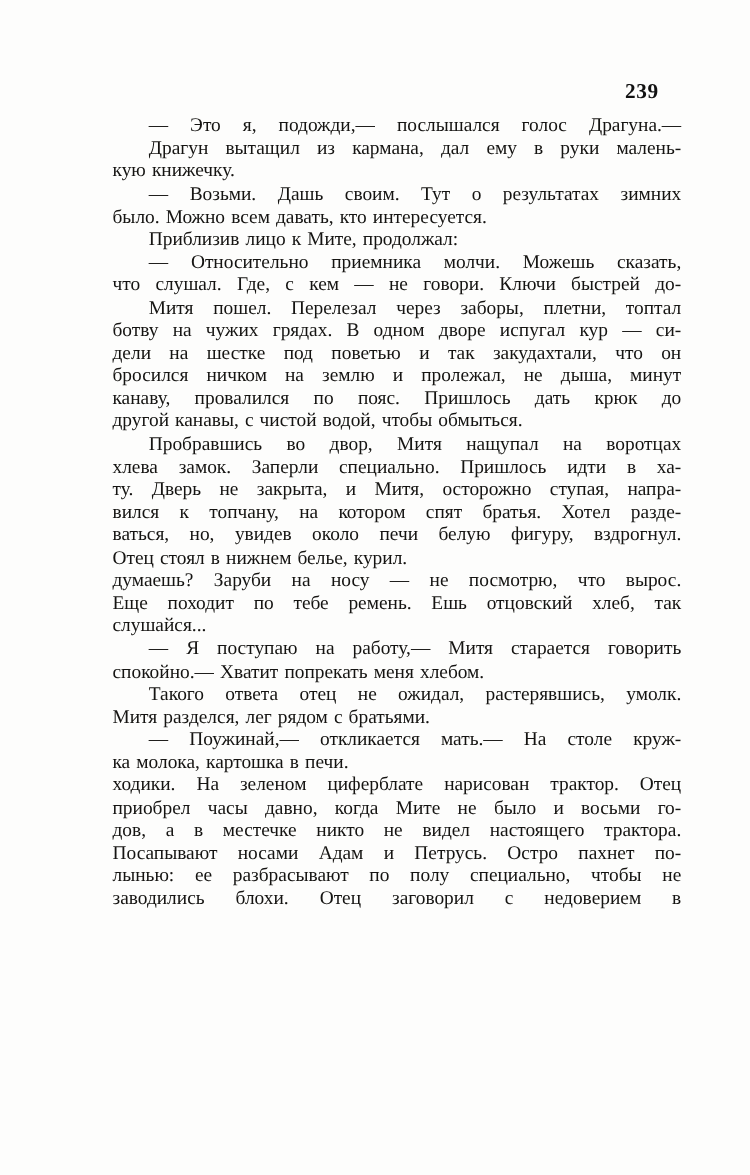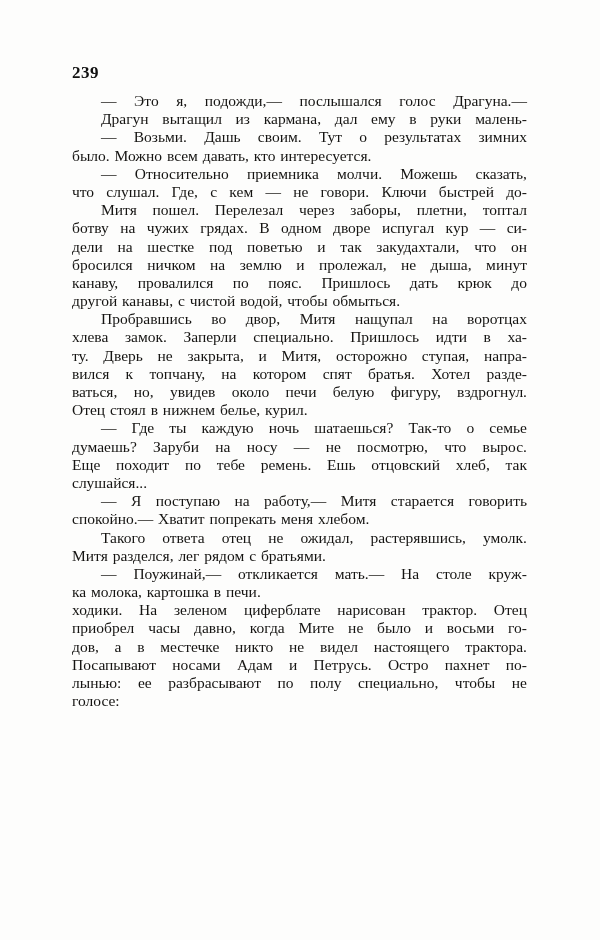--- a/index.html
+++ b/index.html
@@ -14,30 +14,30 @@
     background: #fdfdfc;
     color: #151412;
     font-family: "Liberation Serif", "DejaVu Serif", serif;
     overflow: hidden;
   }
   .page-number {
     position: absolute;
     top: 63px;
     left: 72px;
     width: 455px;
-    text-align: left;
+    text-align: right;
     font-size: 17px;
     font-weight: bold;
     letter-spacing: 0.5px;
     color: #111;
   }
   .text-block {
     position: absolute;
     top: 92px;
-    left: 72px;
+    left: 90px;
     width: 455px;
   }
   .line {
     font-size: 15.5px;
     line-height: 18.2px;
     text-align: justify;
     text-align-last: justify;
     word-spacing: 1px;
     white-space: normal;
     height: 18.2px;
@@ -51,46 +51,47 @@
   }
 </style>
 </head>
 <body>
 
 <div class="page">
   <div class="page-number">239</div>
   <div class="text-block">
       <div class="line indent">— Это я, подожди,— послышался голос Драгуна.—</div>
       <div class="line indent">Драгун вытащил из кармана, дал ему в руки малень-</div>
+      <div class="line para-end">кую книжечку.</div>
       <div class="line indent">— Возьми. Дашь своим. Тут о результатах зимних</div>
       <div class="line para-end">было. Можно всем давать, кто интересуется.</div>
+      <div class="line indent para-end">Приблизив лицо к Мите, продолжал:</div>
       <div class="line indent">— Относительно приемника молчи. Можешь сказать,</div>
       <div class="line">что слушал. Где, с кем — не говори. Ключи быстрей до-</div>
       <div class="line indent">Митя пошел. Перелезал через заборы, плетни, топтал</div>
       <div class="line">ботву на чужих грядах. В одном дворе испугал кур — си-</div>
       <div class="line">дели на шестке под поветью и так закудахтали, что он</div>
       <div class="line">бросился ничком на землю и пролежал, не дыша, минут</div>
       <div class="line">канаву, провалился по пояс. Пришлось дать крюк до</div>
       <div class="line para-end">другой канавы, с чистой водой, чтобы обмыться.</div>
       <div class="line indent">Пробравшись во двор, Митя нащупал на воротцах</div>
       <div class="line">хлева замок. Заперли специально. Пришлось идти в ха-</div>
       <div class="line">ту. Дверь не закрыта, и Митя, осторожно ступая, напра-</div>
       <div class="line">вился к топчану, на котором спят братья. Хотел разде-</div>
       <div class="line">ваться, но, увидев около печи белую фигуру, вздрогнул.</div>
       <div class="line para-end">Отец стоял в нижнем белье, курил.</div>
-      <div class="line indent">— Где ты каждую ночь шатаешься? Так-то о семье</div>
       <div class="line">думаешь? Заруби на носу — не посмотрю, что вырос.</div>
       <div class="line">Еще походит по тебе ремень. Ешь отцовский хлеб, так</div>
       <div class="line para-end">слушайся...</div>
       <div class="line indent">— Я поступаю на работу,— Митя старается говорить</div>
       <div class="line para-end">спокойно.— Хватит попрекать меня хлебом.</div>
       <div class="line indent">Такого ответа отец не ожидал, растерявшись, умолк.</div>
       <div class="line para-end">Митя разделся, лег рядом с братьями.</div>
       <div class="line indent">— Поужинай,— откликается мать.— На столе круж-</div>
       <div class="line para-end">ка молока, картошка в печи.</div>
       <div class="line">ходики. На зеленом циферблате нарисован трактор. Отец</div>
       <div class="line">приобрел часы давно, когда Мите не было и восьми го-</div>
       <div class="line">дов, а в местечке никто не видел настоящего трактора.</div>
       <div class="line">Посапывают носами Адам и Петрусь. Остро пахнет по-</div>
       <div class="line">лынью: ее разбрасывают по полу специально, чтобы не</div>
-      <div class="line para-end">голосе:</div>
+      <div class="line">заводились блохи. Отец заговорил с недоверием в</div>
     </div>
 </div>
 
 </body></html>

